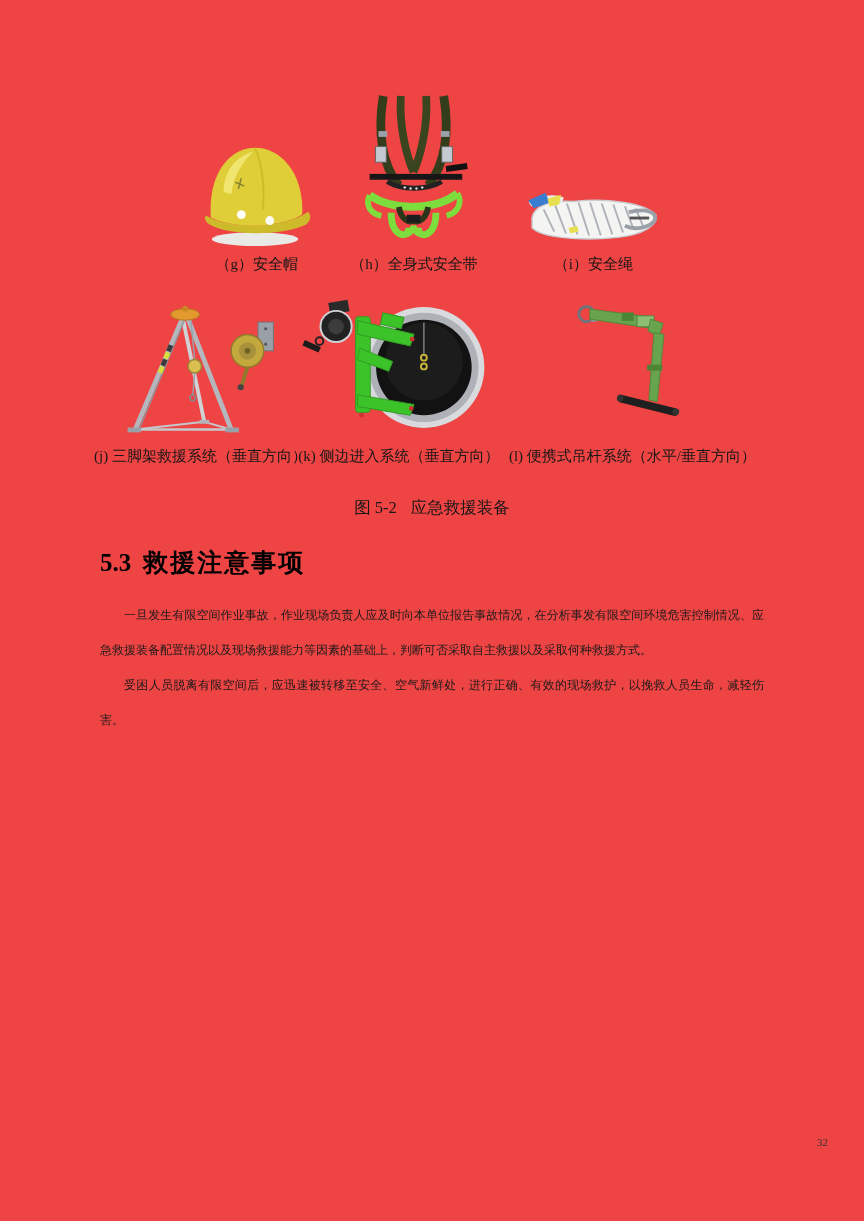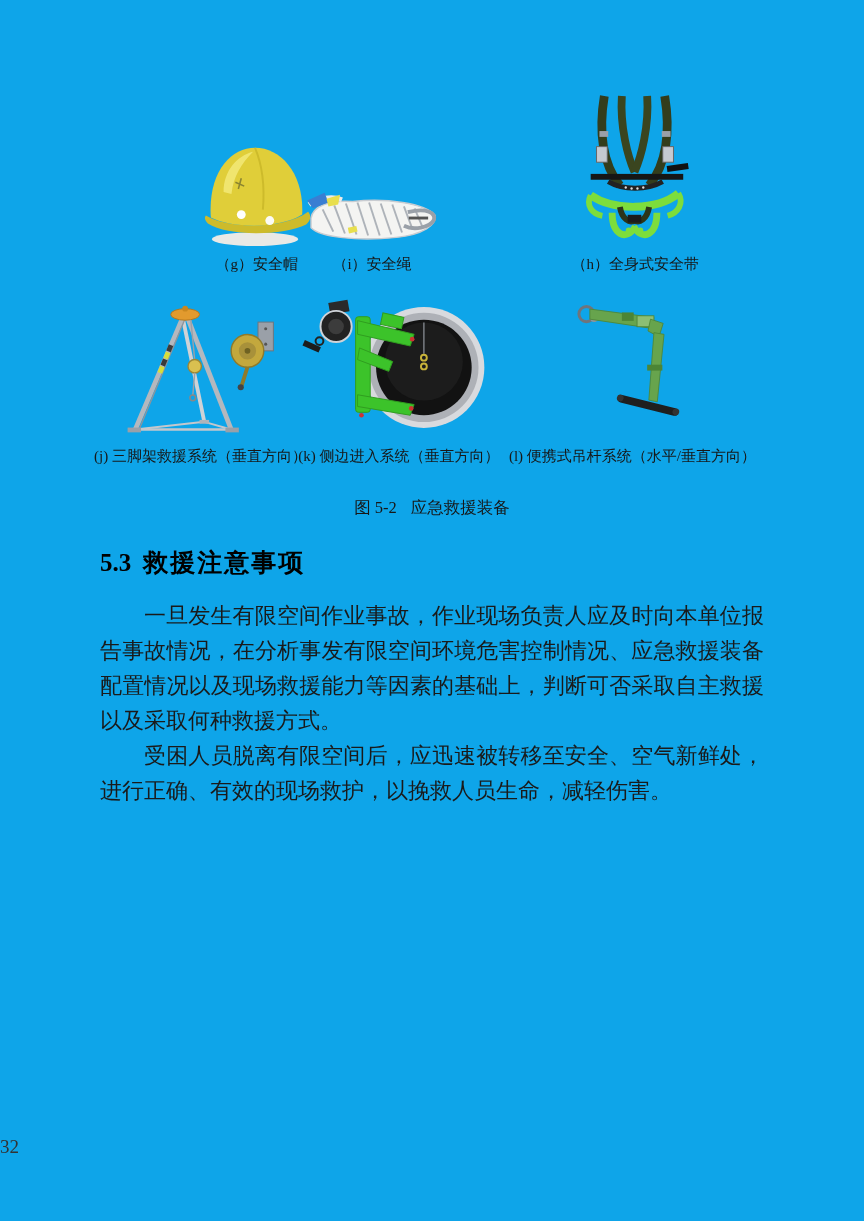--- a/index.html
+++ b/index.html
@@ -1,17 +1,17 @@
 <!DOCTYPE html>
 <html><head>
 <meta charset="utf-8">
 <style>
   html,body { margin:0; padding:0; background:#ffffff; }
   .page {
-    position:relative; width:864px; height:1221px; background:#0ea5e9;
+    position:relative; width:864px; height:1221px; background:#ef4444;
     font-family:"Liberation Serif", serif; color:#1c1c1c; overflow:hidden;
   }
   .figures { position:absolute; left:100px; top:104px; width:664px; }
   .fig-row { display:flex; align-items:flex-end; }
   .fig-row1 { height:170px; }
   .fig-row2 { height:166px; margin-top:26px; }
   .fig-cell { flex:1; display:flex; flex-direction:column; align-items:center; justify-content:flex-end; }
   .fig-label { font-size:15px; margin-top:6px; text-align:center; white-space:nowrap; color:#171717; }
   .r1c1 { transform:translateX(46px); }
   .r1c2 { transform:translateX(-18px); }
@@ -25,26 +25,26 @@
   }
   .caption .cap-label { margin-right:14px; }
   .heading {
     position:absolute; left:100px; top:546px;
     font-family:"Liberation Sans", sans-serif; font-weight:bold;
     font-size:25px; letter-spacing:2px; color:#000;
   }
   .heading .h-num { letter-spacing:0; margin-right:12px; font-family:"Liberation Serif", serif; font-weight:bold; }
   .bodytext { position:absolute; left:100px; top:598px; width:664px; }
   .bodytext p {
-    margin:0; font-size:22px; line-height:35px; text-align:justify;
+    margin:0; font-size:12px; line-height:35px; text-align:justify;
     text-indent:2em; color:#1a1a1a;
   }
   .footer-page {
-    position:absolute; left:0; top:1136px; width:828px; text-align:left;
-    font-size:19px; color:#333;
+    position:absolute; left:0; top:1136px; width:828px; text-align:right;
+    font-size:11px; color:#333;
   }
 </style>
 </head>
 <body>
 
 <div class="page">
 
   <div class="figures">
 
     <div class="fig-row fig-row1">
@@ -54,44 +54,20 @@
           <ellipse cx="58" cy="104" rx="44" ry="7" fill="#e9e9e6"></ellipse>
           <path d="M8,80 C30,94 88,94 112,76 C116,80 114,86 110,89 C86,101 30,101 10,88 C7,85 6,82 8,80 Z" fill="#cdbb2b"></path>
           <path d="M13,82 C10,36 33,11 58,11 C85,11 108,38 106,79 C82,94 34,93 13,82 Z" fill="#e0ce39"></path>
           <path d="M26,56 C26,34 40,19 56,15 C44,27 36,40 34,58 Z" fill="#f2e874" opacity="0.9"></path>
           <path d="M58,11 C66,30 68,50 66,74" stroke="#cdbb2b" stroke-width="2" fill="none"></path>
           <path d="M38,46 l9,4 M44,42 l-3,11" stroke="#8a8430" stroke-width="1.6"></path>
           <circle cx="44" cy="79" r="4.5" fill="#ffffff"></circle>
           <circle cx="73" cy="85" r="4.5" fill="#fbfbf6"></circle>
         </svg>
         <div class="fig-label">（g）安全帽</div>
-      </div>
-
-      <div class="fig-cell r1c3">
-        <svg width="150" height="60" viewBox="0 0 150 62">
-          <path d="M12,30 C14,18 30,11 55,13 C90,9 130,15 140,27 C142,37 128,47 100,50 C60,54 22,50 12,40 Z" fill="#f4f4f2" stroke="#c9ccd1" stroke-width="1.5"></path>
-          <g stroke="#a2a8b0" stroke-width="2" opacity="0.85">
-            <path d="M24,21 L35,44"></path>
-              <path d="M36,17 L47,46"></path>
-              <path d="M48,15 L59,47"></path>
-            <path d="M60,14 L71,48"></path>
-              <path d="M72,14 L83,48"></path>
-              <path d="M84,15 L95,47"></path>
-            <path d="M96,16 L106,45"></path>
-              <path d="M108,18 L117,42"></path>
-              <path d="M119,20 L127,39"></path>
-          </g>
-          <path d="M112,24 C132,19 141,25 139,32 C135,40 118,43 108,38" stroke="#9aa0a8" stroke-width="4" fill="none"></path>
-          <path d="M113,30 L133,30" stroke="#555555" stroke-width="3"></path>
-          <path d="M10,16 C20,9 34,7 44,11" stroke="#ececea" stroke-width="5" fill="none"></path>
-          <polygon points="8,12 26,4 30,14 14,20" fill="#3a7ed2"></polygon>
-          <polygon points="28,10 42,6 40,16 30,18" fill="#e8df4e"></polygon>
-          <rect x="50" y="40" width="9" height="6" fill="#e8df4e" transform="rotate(-12 50 40)"></rect>
-        </svg>
-        <div class="fig-label">（i）安全绳</div>
       </div>
 
       <div class="fig-cell r1c2">
         <svg width="112" height="158" viewBox="0 0 115 160">
           <path d="M26,4 C20,40 24,74 42,96" stroke="#333d1c" stroke-width="9" fill="none"></path>
           <path d="M44,4 C42,36 50,66 57,82" stroke="#3a451f" stroke-width="8" fill="none"></path>
           <path d="M70,4 C72,36 64,66 57,82" stroke="#3a451f" stroke-width="8" fill="none"></path>
           <path d="M88,4 C94,40 90,74 72,96" stroke="#333d1c" stroke-width="9" fill="none"></path>
           <rect x="18" y="56" width="11" height="16" fill="#c5cad1" stroke="#666" stroke-width="1"></rect>
           <rect x="86" y="56" width="11" height="16" fill="#c5cad1" stroke="#666" stroke-width="1"></rect>
@@ -110,20 +86,44 @@
           <path d="M34,124 C34,146 48,154 58,138" stroke="#7ddd3c" stroke-width="7" fill="none"></path>
           <path d="M80,124 C80,146 66,154 56,138" stroke="#7ddd3c" stroke-width="7" fill="none"></path>
           <path d="M42,118 C44,130 52,136 58,131" stroke="#2c351a" stroke-width="6" fill="none"></path>
           <path d="M72,118 C70,130 62,136 56,131" stroke="#2c351a" stroke-width="6" fill="none"></path>
           <rect x="50" y="126" width="14" height="8" fill="#1c1c1c"></rect>
           <circle cx="51" cy="142" r="3" fill="#7ddd3c"></circle>
           <circle cx="63" cy="142" r="3" fill="#7ddd3c"></circle>
         </svg>
         <div class="fig-label">（h）全身式安全带</div>
       </div>
+
+      <div class="fig-cell r1c3">
+        <svg width="150" height="60" viewBox="0 0 150 62">
+          <path d="M12,30 C14,18 30,11 55,13 C90,9 130,15 140,27 C142,37 128,47 100,50 C60,54 22,50 12,40 Z" fill="#f4f4f2" stroke="#c9ccd1" stroke-width="1.5"></path>
+          <g stroke="#a2a8b0" stroke-width="2" opacity="0.85">
+            <path d="M24,21 L35,44"></path>
+              <path d="M36,17 L47,46"></path>
+              <path d="M48,15 L59,47"></path>
+            <path d="M60,14 L71,48"></path>
+              <path d="M72,14 L83,48"></path>
+              <path d="M84,15 L95,47"></path>
+            <path d="M96,16 L106,45"></path>
+              <path d="M108,18 L117,42"></path>
+              <path d="M119,20 L127,39"></path>
+          </g>
+          <path d="M112,24 C132,19 141,25 139,32 C135,40 118,43 108,38" stroke="#9aa0a8" stroke-width="4" fill="none"></path>
+          <path d="M113,30 L133,30" stroke="#555555" stroke-width="3"></path>
+          <path d="M10,16 C20,9 34,7 44,11" stroke="#ececea" stroke-width="5" fill="none"></path>
+          <polygon points="8,12 26,4 30,14 14,20" fill="#3a7ed2"></polygon>
+          <polygon points="28,10 42,6 40,16 30,18" fill="#e8df4e"></polygon>
+          <rect x="50" y="40" width="9" height="6" fill="#e8df4e" transform="rotate(-12 50 40)"></rect>
+        </svg>
+        <div class="fig-label">（i）安全绳</div>
+      </div>
     </div>
 
     <div class="fig-row fig-row2">
 
       <div class="fig-cell r2c1">
         <svg width="168" height="140" viewBox="0 0 175 146">
           <line x1="70" y1="20" x2="92" y2="126" stroke="#cfd2d6" stroke-width="4"></line>
           <line x1="70" y1="16" x2="20" y2="134" stroke="#b4b8be" stroke-width="5"></line>
           <line x1="73" y1="16" x2="24" y2="134" stroke="#8f949b" stroke-width="1.4"></line>
           <line x1="74" y1="16" x2="120" y2="134" stroke="#b4b8be" stroke-width="5"></line>

